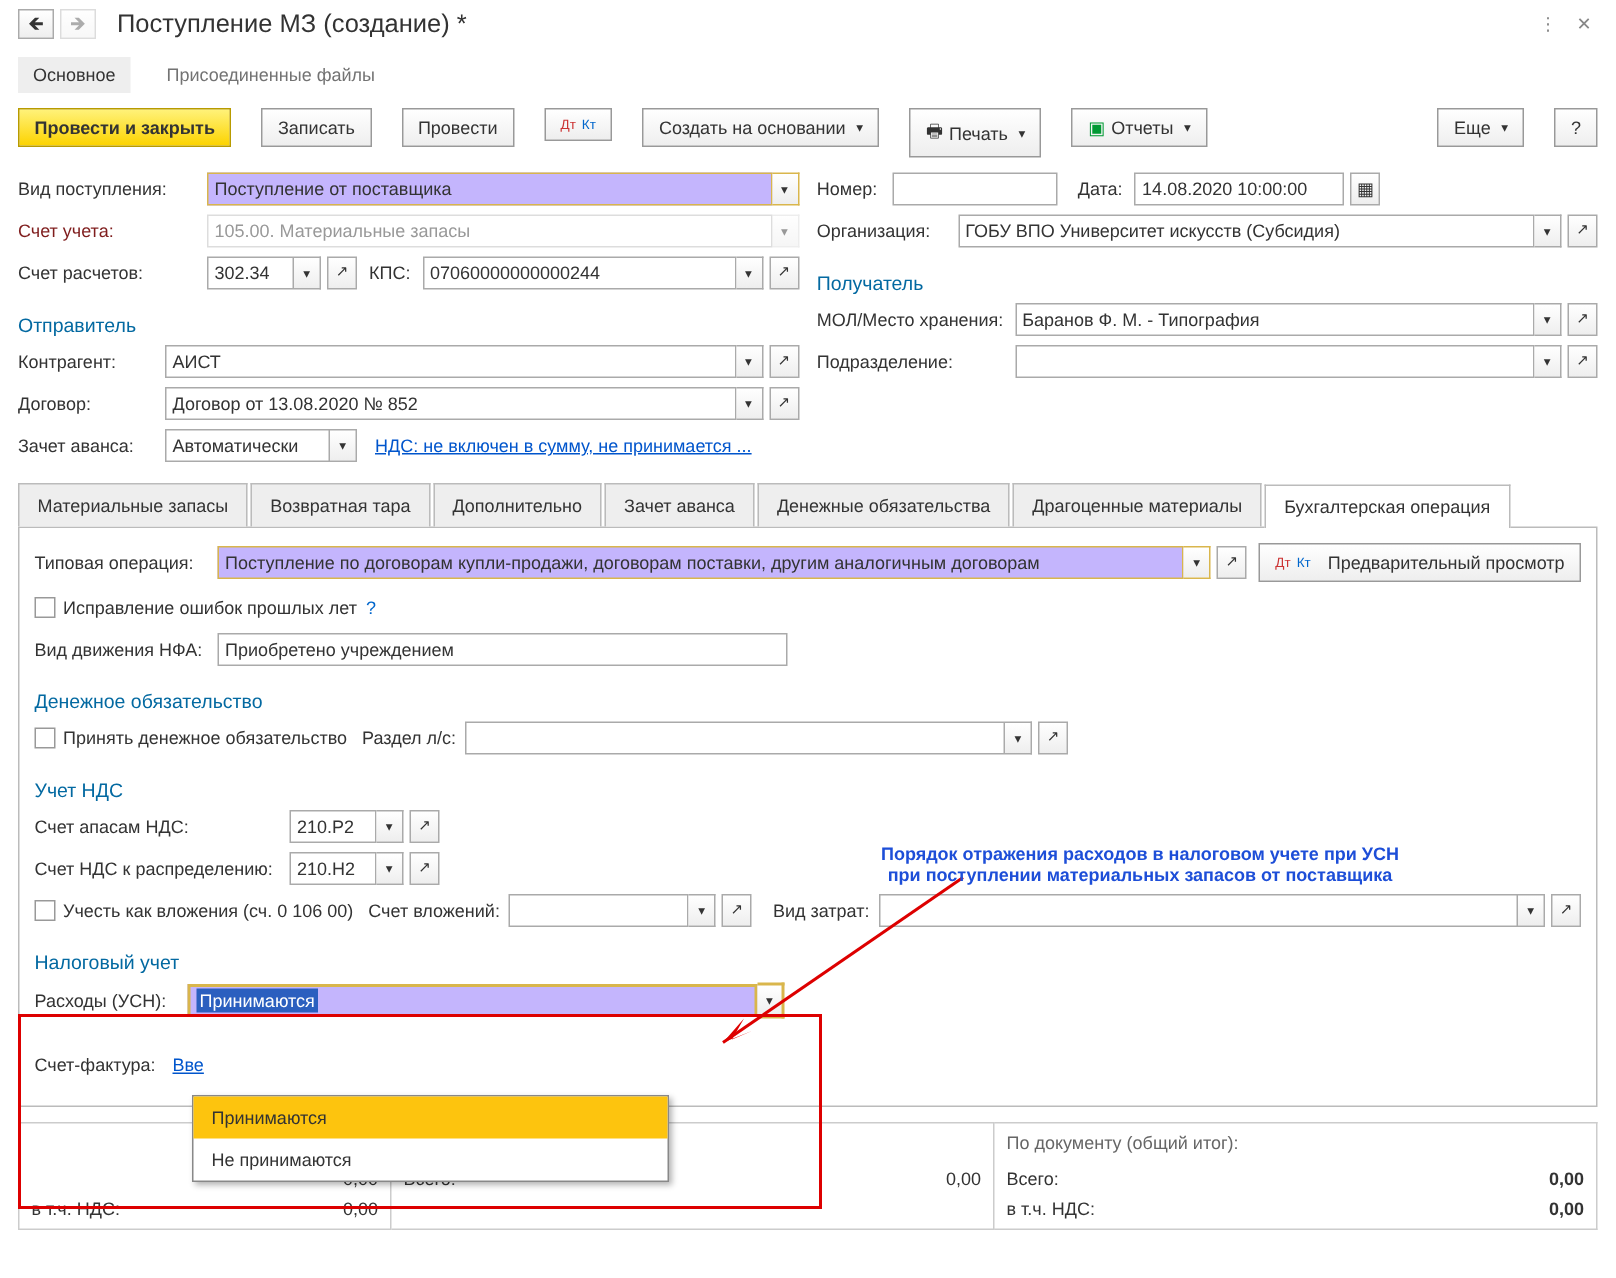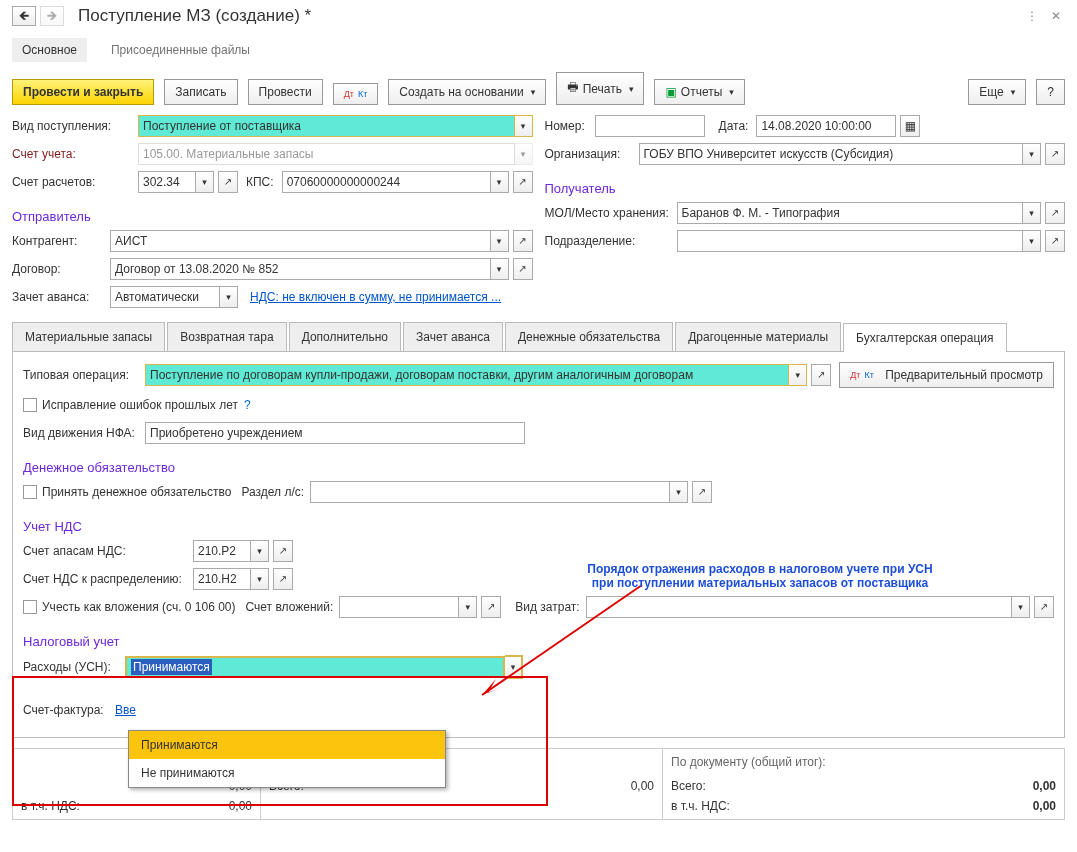--- a/index.html
+++ b/index.html
@@ -5,37 +5,37 @@
 * { box-sizing: border-box; margin: 0; padding: 0; }
 body { font: 12px Arial, sans-serif; color: #333; background: #fff; width: 1077px; height: 852px; overflow: hidden; position: relative; }
 .topbar { display: flex; align-items: center; padding: 6px 12px; }
 .nav-btn { width: 24px; height: 20px; border: 1px solid #aaa; background: linear-gradient(#fff,#eee); margin-right: 4px; text-align: center; line-height: 18px; cursor: pointer; font-size: 13px; }
 .title { font: 17px Arial; margin-left: 10px; }
 .topbar .spacer { flex: 1; }
 .toptool { width: 18px; height: 18px; text-align: center; line-height: 18px; color: #888; cursor: pointer; margin-left: 6px; }
 .mode-tabs { padding: 6px 12px 10px; display: flex; gap: 14px; }
 .mode-tab { padding: 5px 10px; color: #737373; cursor: pointer; }
 .mode-tab.active { background: #eee; color: #333; }
-.toolbar { display: flex; gap: 10px; padding: 0 12px 10px; align-items: flex-end; }
+.toolbar { display: flex; gap: 20px; padding: 0 12px 10px; align-items: flex-start; }
 .btn { border: 1px solid #999; background: linear-gradient(#fff,#eee); padding: 5px 10px; cursor: pointer; display: inline-flex; align-items: center; gap: 4px; }
 .btn.primary { background: linear-gradient(#fff27a,#fcd300); border-color: #b89b00; font-weight: bold; }
 .btn.drop::after { content: "▾"; font-size: 9px; margin-left: 3px; }
 .main { display: flex; padding: 0 12px 8px; gap: 12px; }
 .col { flex: 1; }
 .row { display: flex; align-items: center; margin-bottom: 6px; min-height: 22px; }
 .lbl { width: 126px; color: #333; flex-shrink: 0; }
 .lbl.dim { color: #7f1d1d; }
 .fld { flex: 1; height: 22px; border: 1px solid #aaa; padding: 0 4px; display: flex; align-items: center; background: #fff; }
-.fld.yel { background: #5eead4; border-color: #d9b64c; }
+.fld.yel { background: #c4b5fd; border-color: #d9b64c; }
 .fld.dim { border-color: #ddd; color: #999; }
 .dd { width: 18px; height: 22px; border: 1px solid #aaa; border-left: none; background: linear-gradient(#fff,#eee); text-align: center; line-height: 20px; font-size: 9px; cursor: pointer; }
 .dd.yel { border-color: #d9b64c; }
 .opn { width: 20px; height: 22px; border: 1px solid #aaa; margin-left: 4px; background: linear-gradient(#fff,#eee); text-align: center; line-height: 20px; font-size: 10px; cursor: pointer; }
 .cal { width: 20px; height: 22px; border: 1px solid #aaa; margin-left: 4px; background: linear-gradient(#fff,#eee); text-align: center; line-height: 20px; cursor: pointer; }
-.sect { color: #6d28d9; font: 13px Arial; margin: 16px 0 6px; }
+.sect { color: #0369a1; font: 13px Arial; margin: 16px 0 6px; }
 .lnk { color: #0055cc; text-decoration: underline; cursor: pointer; }
 .tabs { display: flex; margin: 0 12px; }
 .tab { padding: 7px 12px; border: 1px solid #bbb; border-bottom: none; background: #eee; cursor: pointer; margin-right: 2px; }
 .tab.active { background: #fff; position: relative; top: 1px; }
 .panel { border: 1px solid #bbb; margin: 0 12px; padding: 10px 10px; }
 .chk { width: 14px; height: 14px; margin-right: 5px; border: 1px solid #999; background: #fff; display: inline-block; }
 .annot { position: absolute; color: #1d4ed8; font-weight: bold; text-align: center; z-index: 50; }
 .arrow { position: absolute; z-index: 40; }
 .redbox { position: absolute; border: 2px solid #d00; z-index: 30; }
 .dropdown { position: absolute; background: #fff; border: 1px solid #888; box-shadow: 2px 2px 4px rgba(0,0,0,0.3); z-index: 60; }

